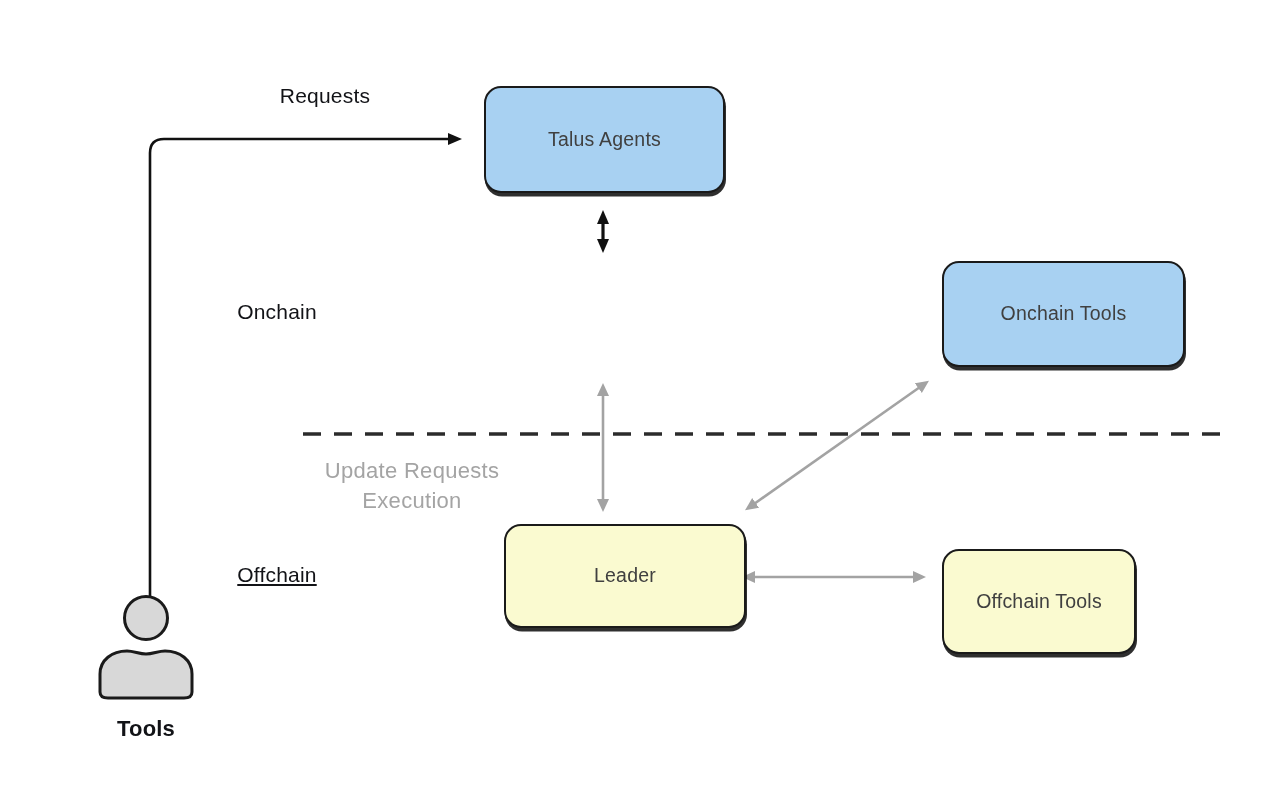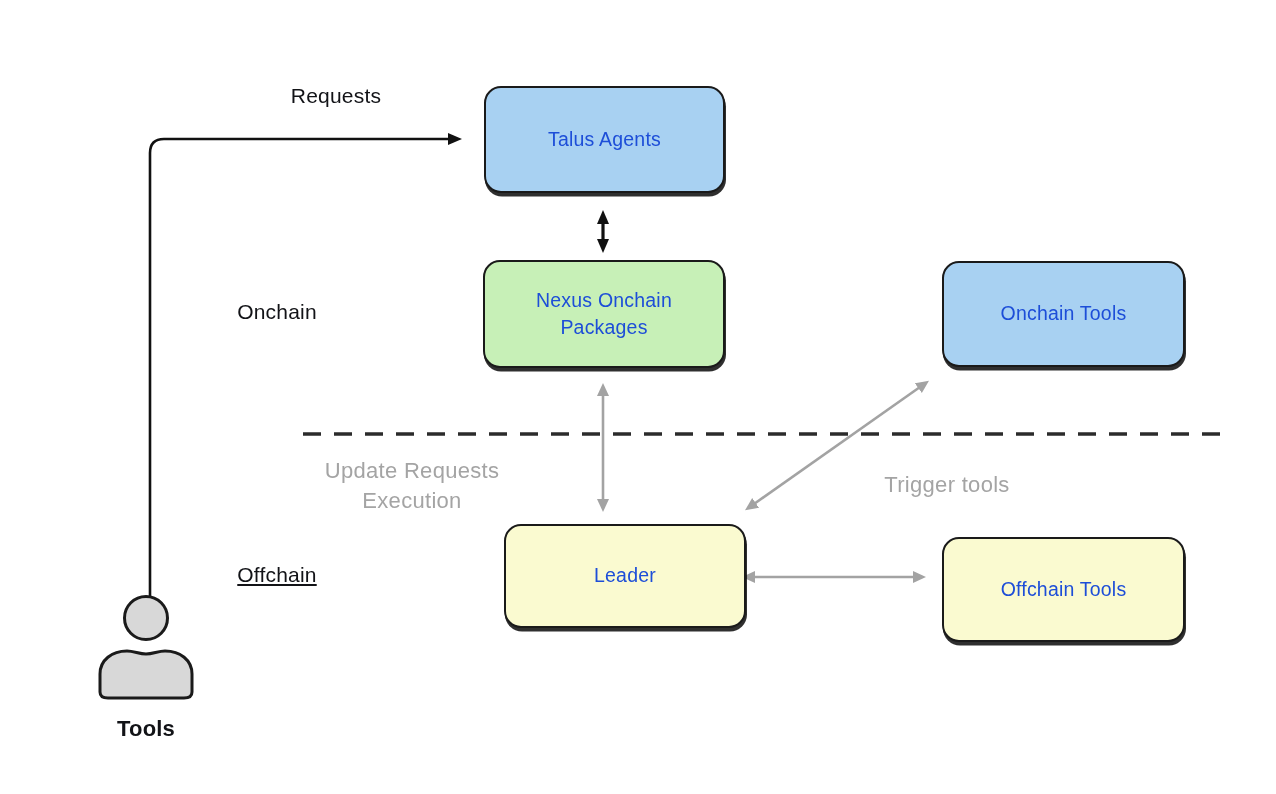--- a/index.html
+++ b/index.html
@@ -25,38 +25,38 @@
     display: flex;
     align-items: center;
     justify-content: center;
     text-align: center;
     box-sizing: border-box;
   }
   .node .node-label {
     font-size: 19.5px;
     line-height: 1.4;
     font-weight: 500;
-    color: #1d4ed8;
+    color: #404040;
     letter-spacing: 0.2px;
   }
   #node-talus   { left: 484px; top:  86px; width: 241px; height: 107px; }
   #node-nexus   { left: 483px; top: 260px; width: 242px; height: 108px; }
   #node-nexus .node-label { max-width: 185px; }
   #node-onchain-tools  { left: 942px; top: 261px; width: 243px; height: 106px; }
   #node-leader         { left: 504px; top: 524px; width: 242px; height: 104px; }
-  #node-offchain-tools { left: 942px; top: 537px; width: 243px; height: 105px; }
+  #node-offchain-tools { left: 942px; top: 549px; width: 194px; height: 105px; }
 
   .free-label {
     position: absolute;
     color: #121317;
     font-weight: 500;
     letter-spacing: 0.2px;
     white-space: nowrap;
   }
-  #label-requests { left: 277px; top:  84px; width: 118px; text-align: center; font-size: 21px; }
+  #label-requests { left: 266px; top:  84px; width: 118px; text-align: center; font-size: 21px; }
   #label-onchain  { left: 224px; top: 300px; width: 106px; text-align: center; font-size: 21px; }
   #label-offchain { left: 222px; top: 563px; width: 110px; text-align: center; font-size: 21px; text-decoration: underline; }
   #label-user     { left:  96px; top: 716px; width: 100px; text-align: center; font-size: 22px; font-weight: 600; }
 
   .ghost-label {
     position: absolute;
     color: #a4a4a4;
     font-weight: 500;
     letter-spacing: 0.3px;
     text-align: center;
@@ -103,41 +103,37 @@
 
     <path d="M754,504 L920,387" stroke="#a3a3a3" stroke-width="2.6" fill="none" marker-start="url(#mk-gray-start)" marker-end="url(#mk-gray-end)"></path>
 
     <path d="M753,577 L915,577" stroke="#a3a3a3" stroke-width="2.6" fill="none" marker-start="url(#mk-gray-start)" marker-end="url(#mk-gray-end)"></path>
   </svg>
 
   <div class="node" id="node-talus" style="background: rgb(168, 209, 242);">
     <span class="node-label">Talus Agents</span>
   </div>
 
-  <div class="node" id="node-nexus" style="background: rgb(199, 240, 183);">
-    <span class="node-label">Nexus Onchain Packages</span>
-  </div>
 
   <div class="node" id="node-onchain-tools" style="background: rgb(168, 209, 242);">
     <span class="node-label">Onchain Tools</span>
   </div>
 
   <div class="node" id="node-leader" style="background: rgb(250, 250, 208);">
     <span class="node-label">Leader</span>
   </div>
 
   <div class="node" id="node-offchain-tools" style="background: rgb(250, 250, 208);">
     <span class="node-label">Offchain Tools</span>
   </div>
 
   <div class="free-label" id="label-requests">Requests</div>
   <div class="free-label" id="label-onchain">Onchain</div>
   <div class="free-label" id="label-offchain">Offchain</div>
   <div class="ghost-label" id="label-update-workflow">Update Requests Execution</div>
-  <div class="ghost-label" id="label-trigger-tools">Trigger tools</div>
 
   <div id="user-icon-wrap">
     <svg width="104" height="108" viewBox="0 0 104 108" xmlns="http://www.w3.org/2000/svg">
       <circle cx="52" cy="24" r="21.5" fill="#d8d8d8" stroke="#1a1a1a" stroke-width="3"></circle>
       <path d="M6,98 L6,80 C6,66 18,57 33,57 C40,57 45,60 52,60 C59,60 64,57 71,57 C86,57 98,66 98,80 L98,98 C98,102 95,104 90,104 L14,104 C9,104 6,102 6,98 Z" fill="#d8d8d8" stroke="#1a1a1a" stroke-width="3"></path>
     </svg>
   </div>
   <div class="free-label" id="label-user">Tools</div>
 
 </div>

